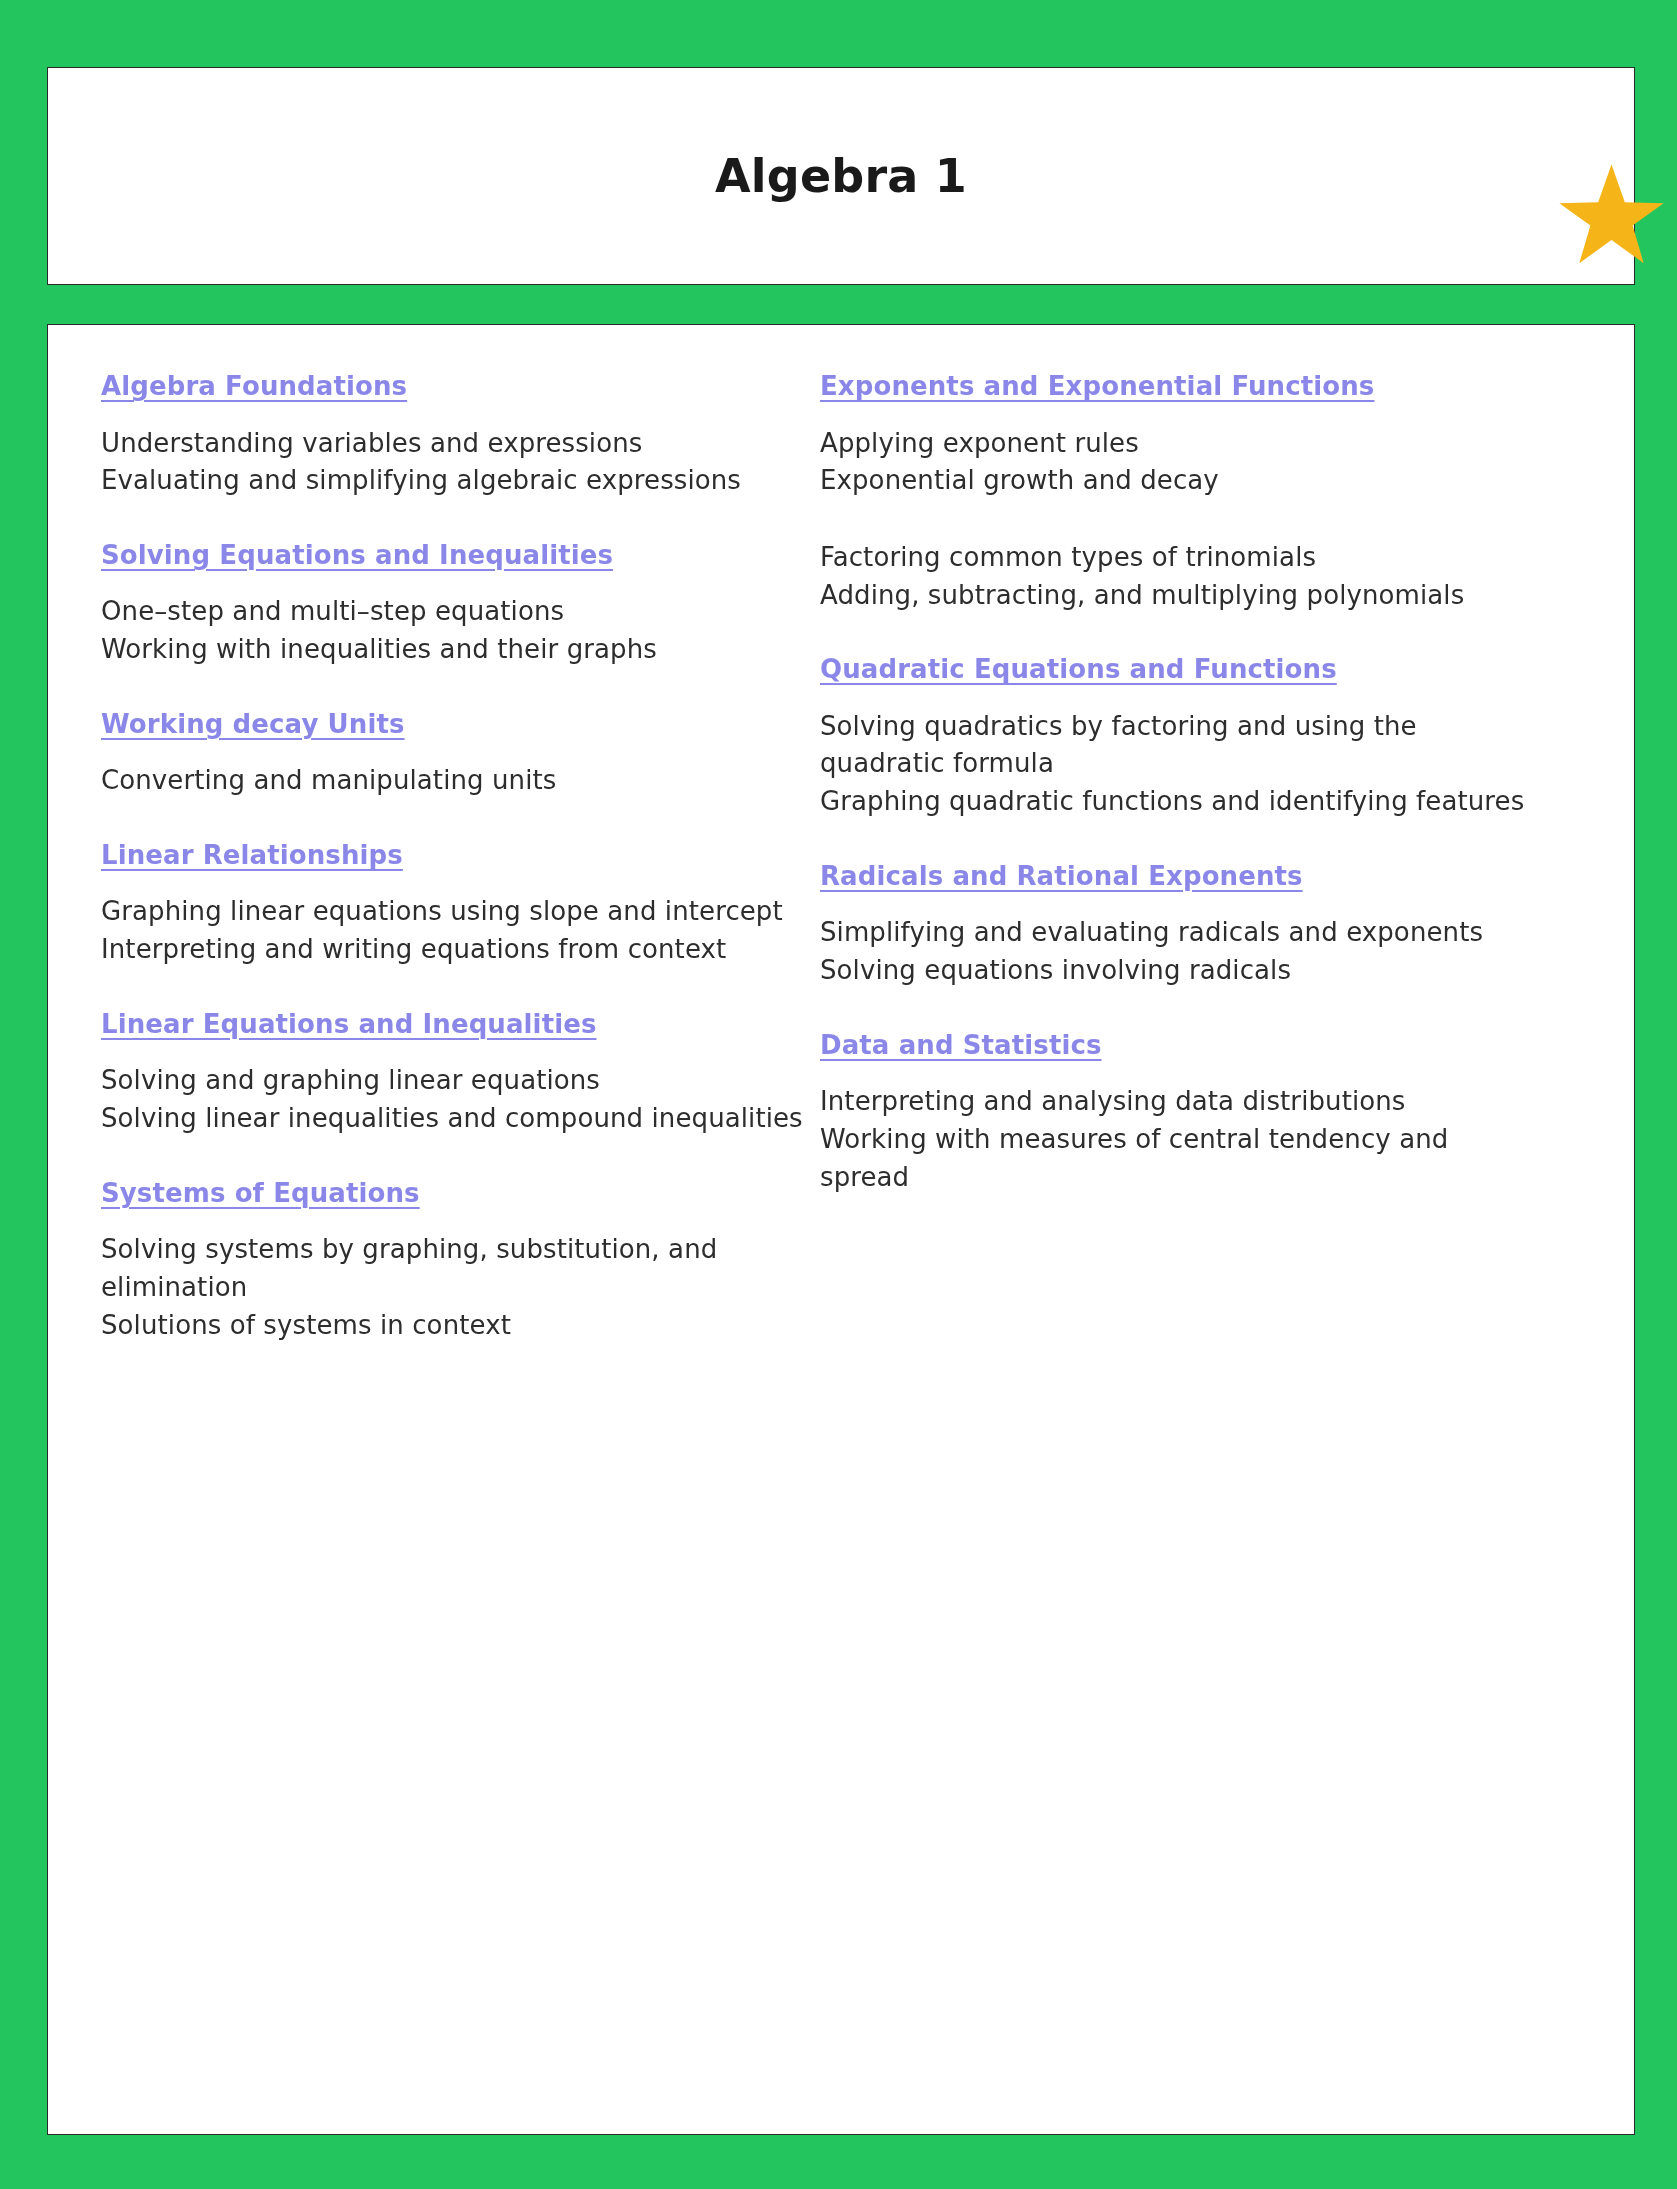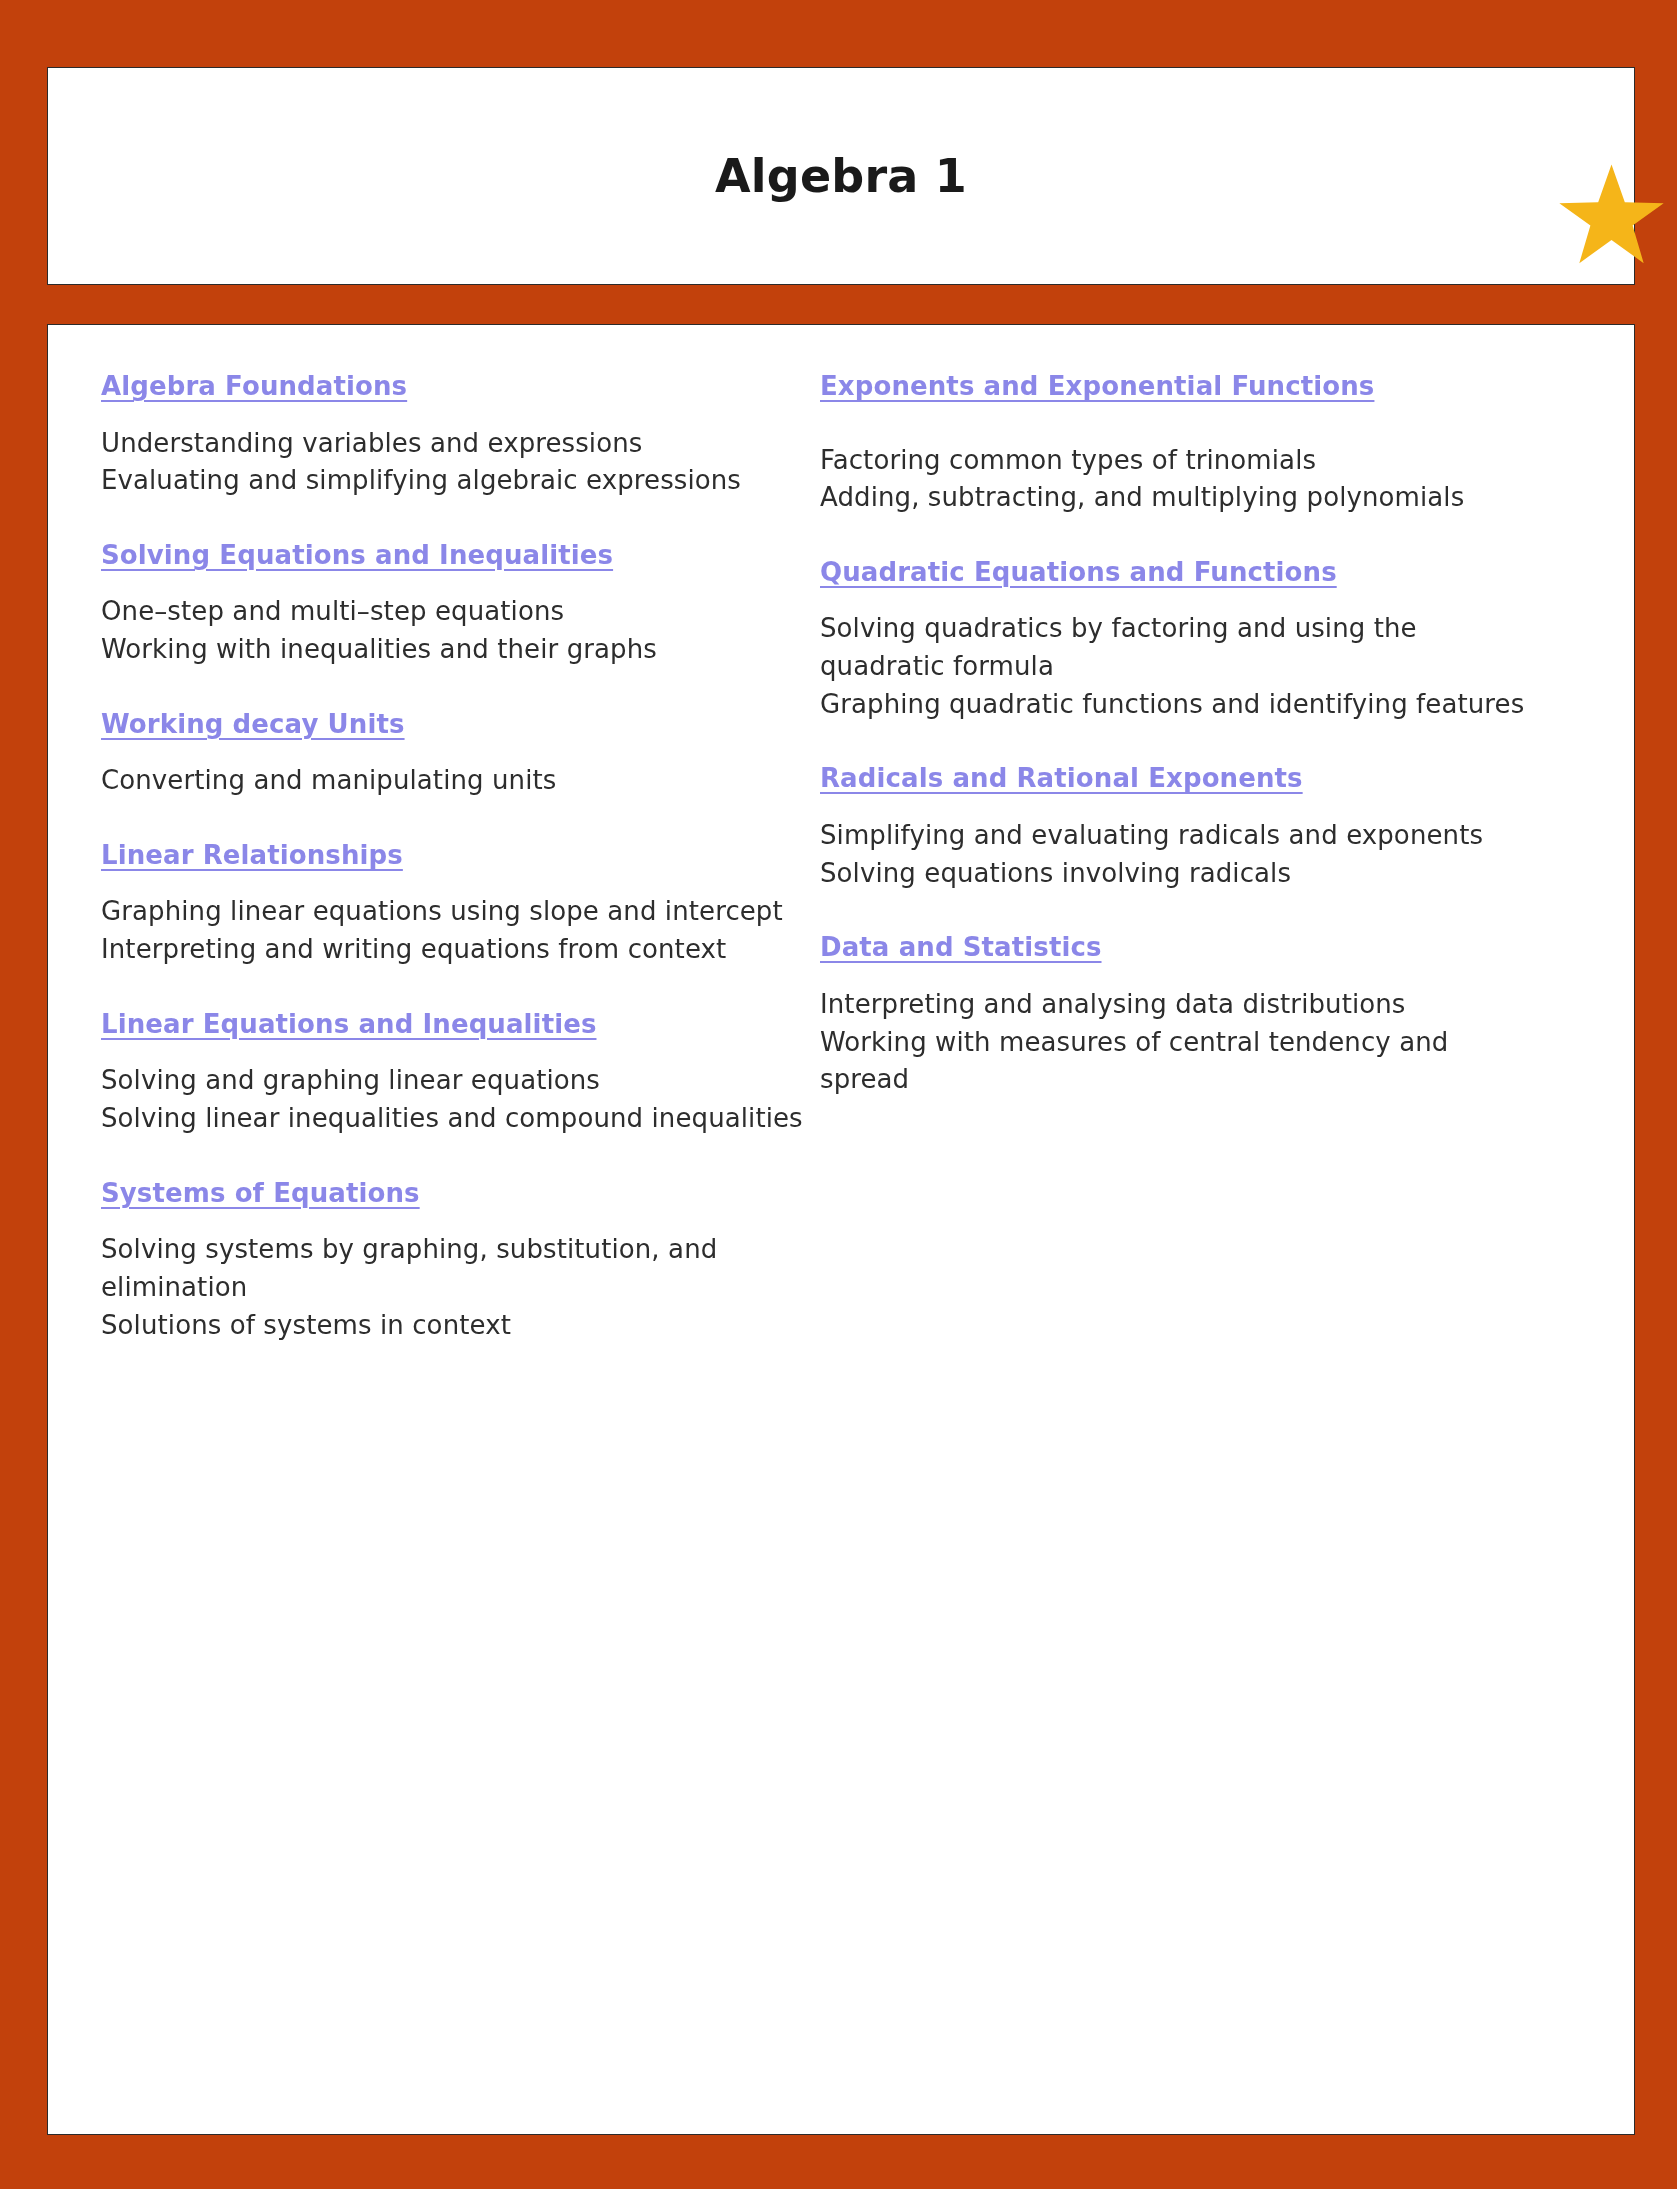--- a/index.html
+++ b/index.html
@@ -13,21 +13,21 @@
     height: 2189px;
     font-family: "DejaVu Sans", sans-serif;
     position: relative;
     overflow: hidden;
   }
   .page {
     position: absolute;
     left: 0; top: 0;
     width: 1678px;
     height: 2189px;
-    background: #c2410c;
+    background: #22c55e;
   }
   
   .header-box {
     position: absolute;
     left: 47px;
     top: 67px;
     width: 1588px;
     height: 218px;
     border: 1.7px solid #2b2b2b;
     background: #ffffff;
@@ -164,20 +164,24 @@
             <p class="bullet">Solutions of systems in context</p>
           </div>
         </div>
 
       </div>
 
       <div class="col">
 
         <div class="section">
           <div class="section-title">Exponents and Exponential Functions</div>
+          <div class="bullets">
+            <p class="bullet">Applying exponent rules</p>
+            <p class="bullet">Exponential growth and decay</p>
+          </div>
         </div>
 
         <div class="section">
           <div class="bullets">
             <p class="bullet">Factoring common types of trinomials</p>
             <p class="bullet">Adding, subtracting, and multiplying polynomials</p>
           </div>
         </div>
 
         <div class="section">

